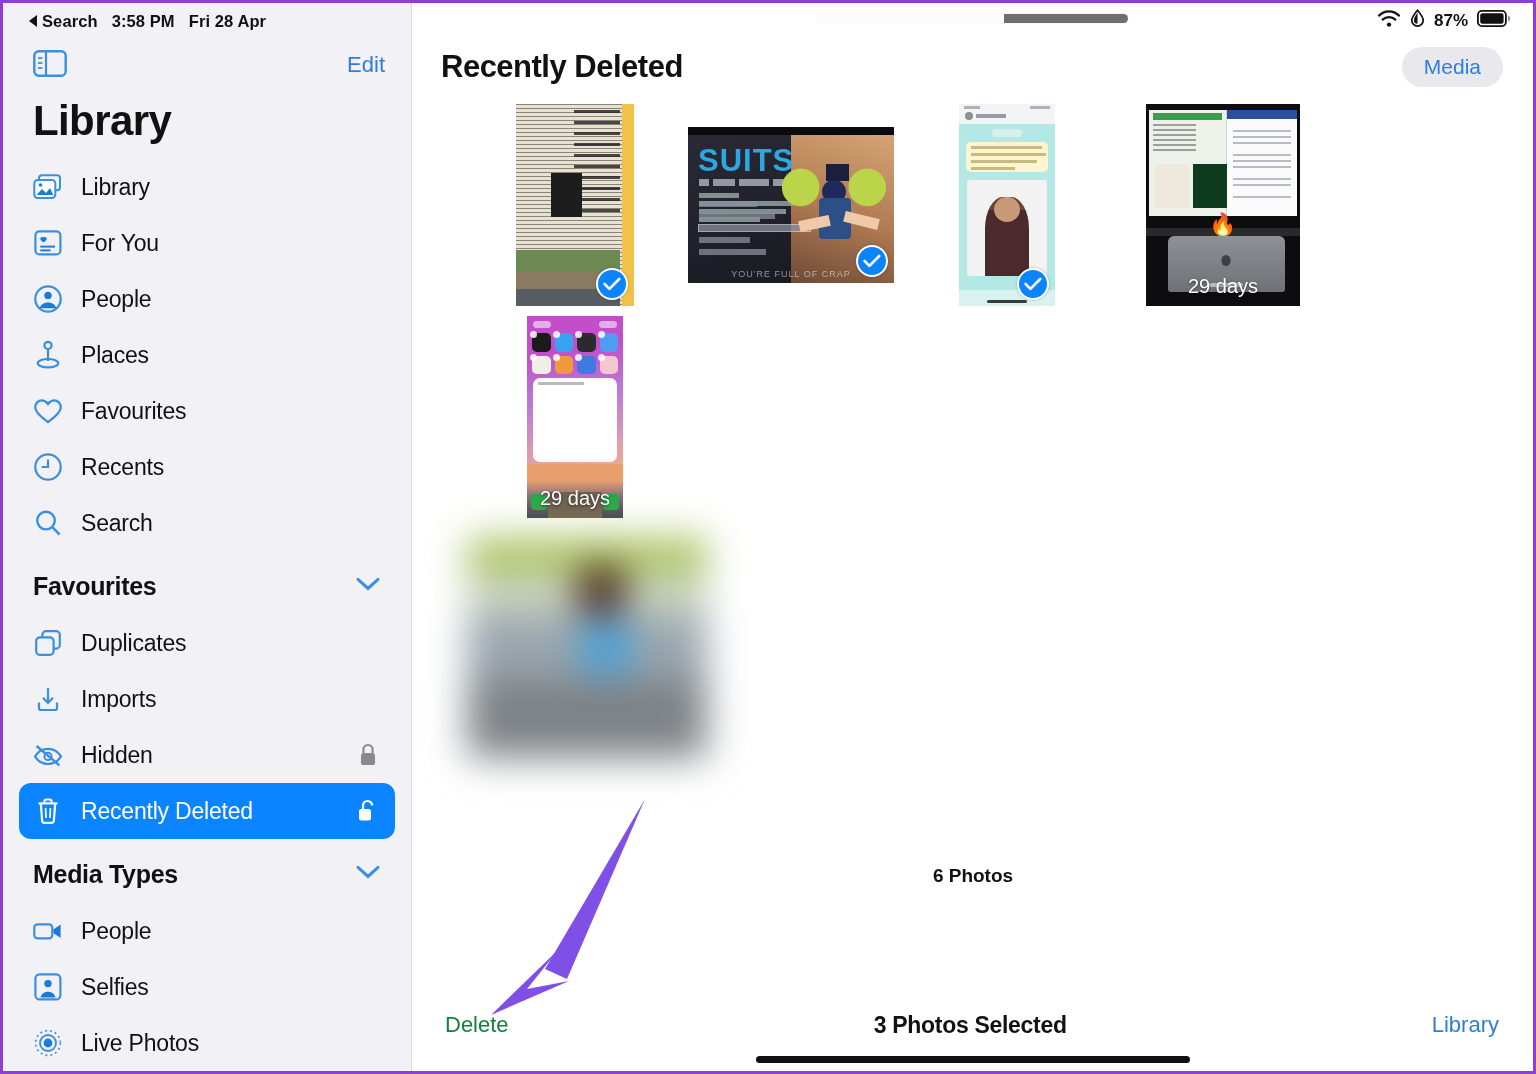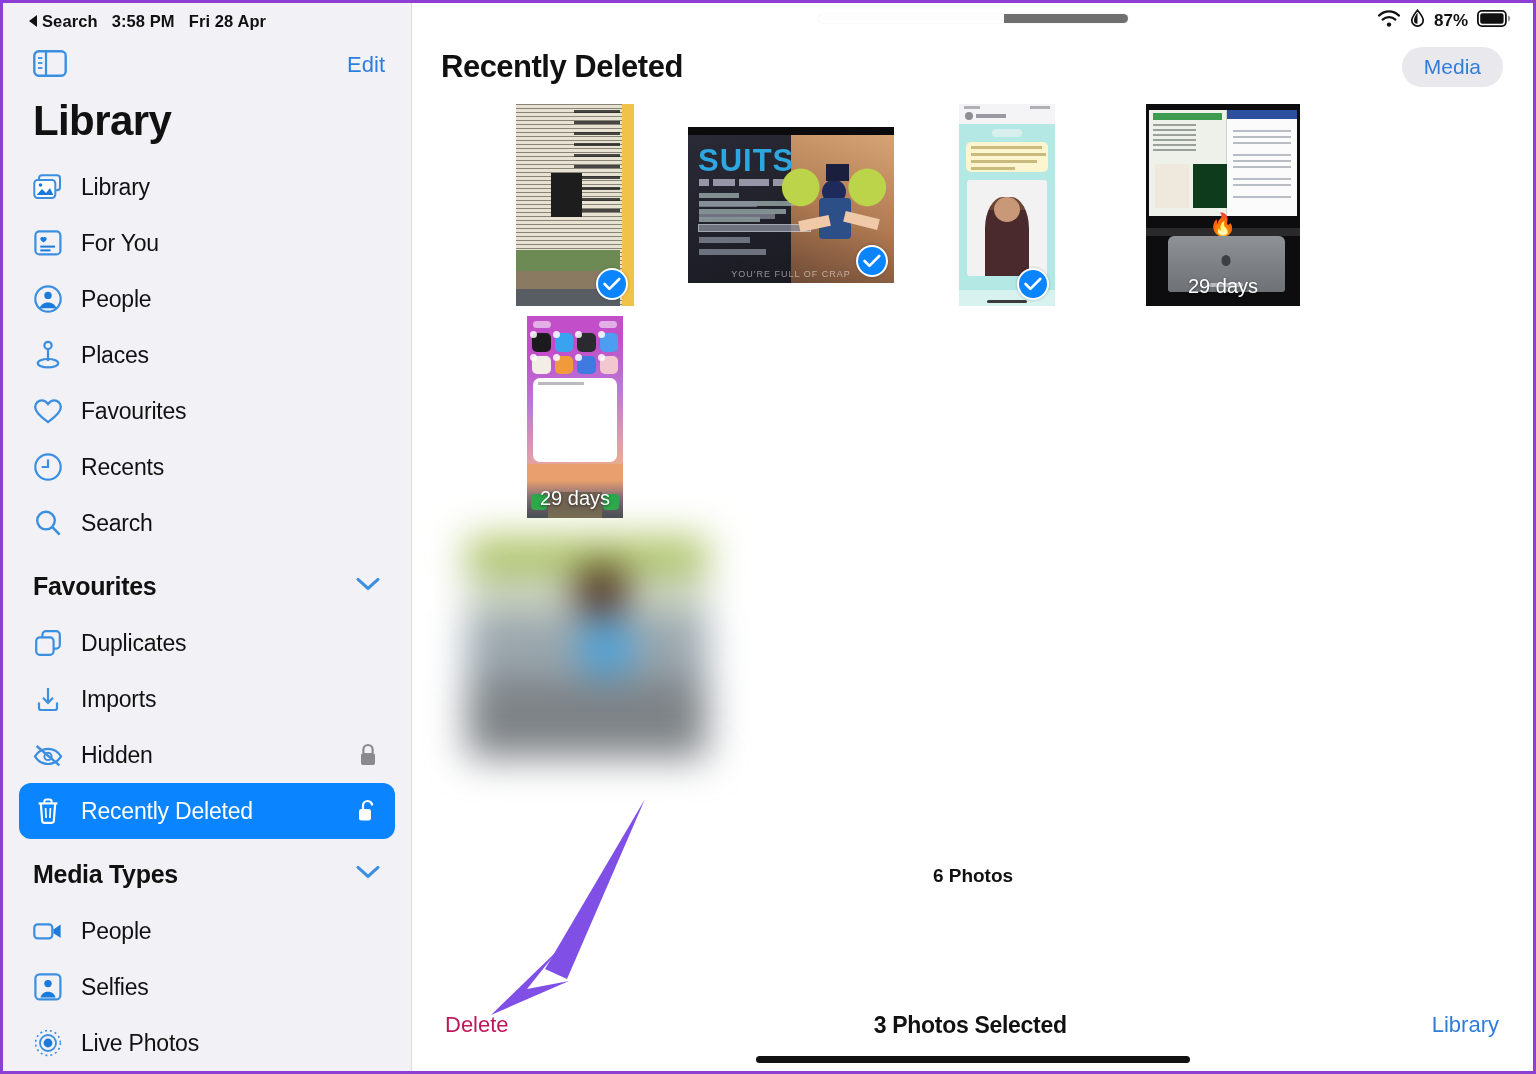--- a/index.html
+++ b/index.html
@@ -271,21 +271,21 @@
   }
   .fi-count { font-size:19px; font-weight:700; color:#111; }
   .fi-desc { margin-top:6px; font-size:18.5px; line-height:1.45; color:#8a8a8e; padding:0 180px; }
 
   
   .toolbar {
     position:absolute; left:0; right:0; bottom:24px; height:44px;
     display:flex; align-items:center;
     padding: 0 34px 0 32px;
   }
-  .toolbar .tb-left { font-size:22px; color:#be185d; }
+  .toolbar .tb-left { font-size:22px; color:#15803d; }
   .toolbar .tb-center { flex:1; text-align:center; font-size:23px; font-weight:700; color:#111; letter-spacing:-0.3px; }
   .toolbar .tb-right { font-size:22px; color:#2e7ddb; }
   .home-indicator {
     position:absolute; left:50%; transform:translateX(-50%); bottom:8px;
     width: 434px; height: 7px; border-radius:4px; background:#111;
   }
 
   
   .arrow { position:absolute; left:470px; top:790px; pointer-events:none; z-index: 20; }
 </style>

